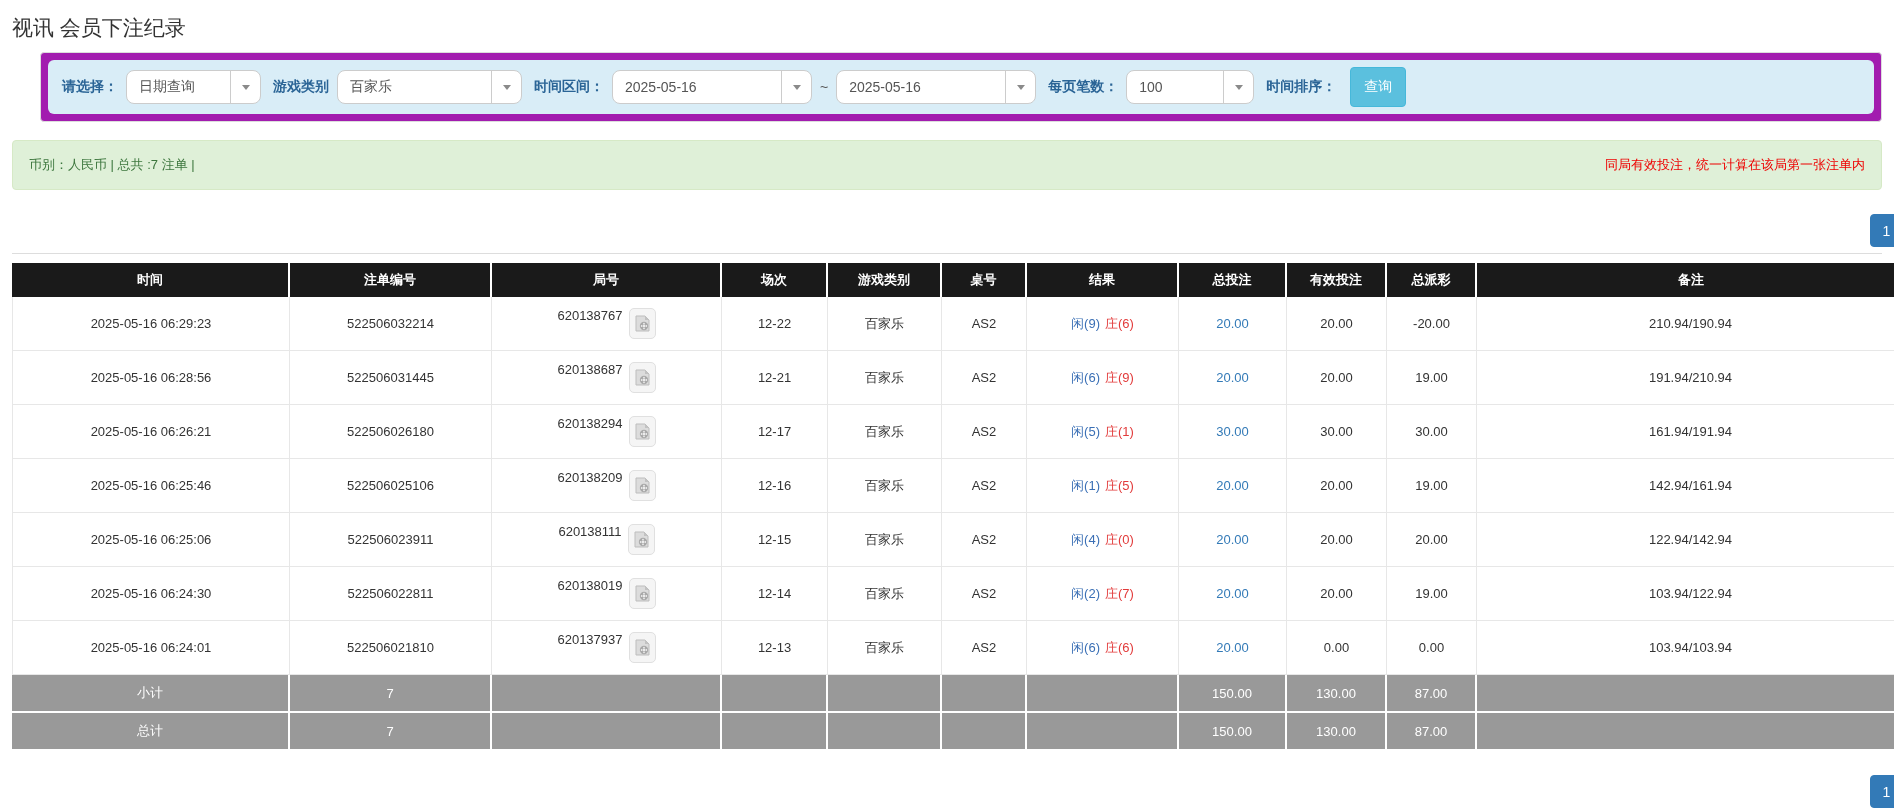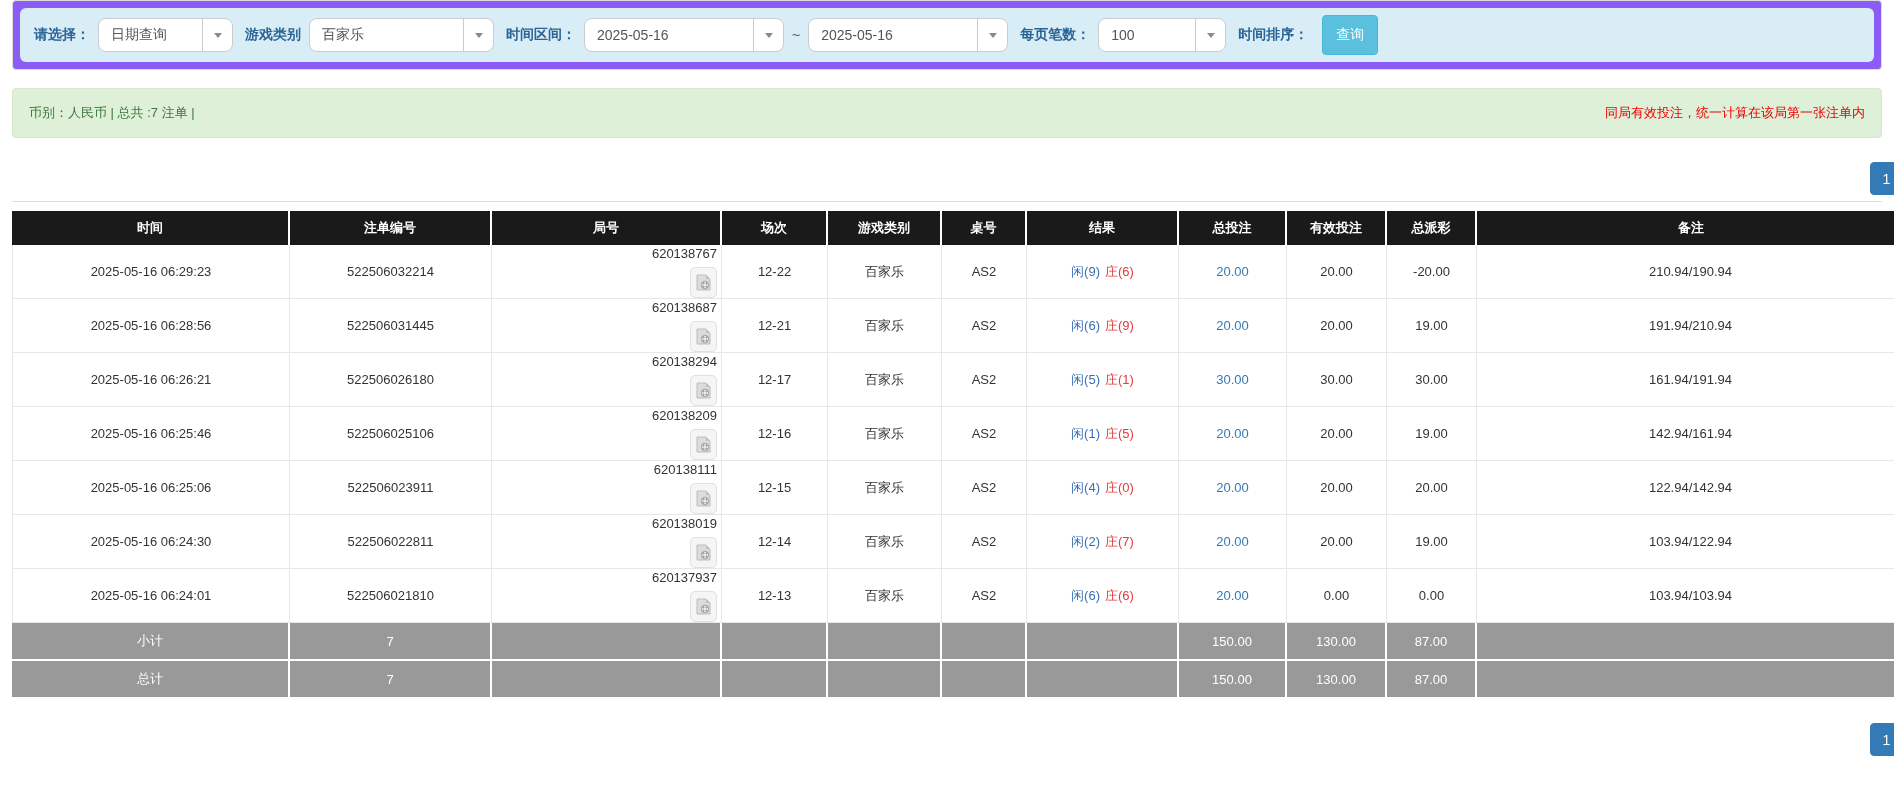--- a/index.html
+++ b/index.html
@@ -9,21 +9,21 @@
   }
   *{box-sizing:border-box;}
   html,body{margin:0;padding:0;}
   body{
     width:1894px;height:810px;overflow:hidden;background:#fff;
     font-family:"Liberation Sans","DejaVu Sans",sans-serif;color:#333;
   }
   .wrap{padding:0 12px;}
   h1.page-title{font-size:21px;font-weight:500;margin:14px 0 10px 0;color:#333;}
   
-  .panel{border:1px solid #ddd;border-radius:4px;padding:7px;margin-bottom:18px;background:#8b5cf6;}
+  .panel{border:1px solid #ddd;border-radius:4px;padding:7px;margin-bottom:18px;background:#a21caf;margin-left:28px;}
   .bluebar{background:#d9edf7;border-radius:6px;padding:7px 10px;display:flex;align-items:center;gap:8px;white-space:nowrap;}
   .flabel{font-weight:bold;color:#2a6496;font-size:14px;margin-left:4px;}
   .tilde{color:#555;font-size:14px;}
   .sel{display:flex;align-items:stretch;background:#fff;border:1px solid #ccc;border-radius:8px;height:34px;overflow:hidden;}
   .sel .val{padding:7px 12px;font-size:14px;color:#555;flex:1;display:flex;align-items:center;}
   .sel .caretbox{width:30px;border-left:1px solid #ccc;display:flex;align-items:center;justify-content:center;cursor:pointer;}
   .caret{width:0;height:0;border-left:4px solid transparent;border-right:4px solid transparent;border-top:5px solid #8a8a8a;}
   .w-select{width:135px;} .w-game{width:185px;} .w-date{width:200px;} .w-size{width:128px;} .w-sort{width:203px;}
   .btn-search{background:var(--btn_info);border:1px solid #46b8da;color:#fff;font-size:14px;border-radius:4px;height:40px;padding:0 13px;cursor:pointer;margin-left:6px;}
   
@@ -41,29 +41,30 @@
     border-right:2px solid #fff;padding:0 4px;margin-left:16px;}
   table.bets th:last-child{border-right:none;}
   table.bets td{text-align:center;height:54px;border-bottom:1px solid #e7e7e7;border-right:1px solid #e7e7e7;
     padding:0 4px;background:#fff;color:#333;overflow:hidden;}
   table.bets td:first-child{border-left:1px solid #e7e7e7;}
   table.bets tr.sumrow td{background:var(--footer_bg);color:#fff;height:38px;border-right:2px solid #fff;border-bottom:2px solid #fff;border-left:none;}
   .res-player{color:var(--player_blue);}
   .res-banker{color:var(--banker_red);margin-left:5px;}
   .money-link{color:var(--link_blue);cursor:pointer;}
   .neg{color:var(--neg_red);}
-  .roundcell{display:flex;align-items:flex-end;justify-content:center;gap:6px;flex-direction:column;}
+  .roundcell{display:flex;align-items:flex-start;justify-content:center;gap:6px;}
   .vbtn{background:#f5f5f5;border:1px solid #e0e0e0;border-radius:5px;width:27px;height:31px;display:inline-flex;
     align-items:center;justify-content:center;cursor:pointer;padding:0;}
 </style>
 </head>
 <body>
 
 <div class="wrap">
 
+  <h1 class="page-title">视讯 会员下注纪录</h1>
 
   <div class="panel">
     <div class="bluebar">
       <span class="flabel">请选择：</span>
       <div class="sel w-select">
         <span class="val">日期查询</span>
         <span class="caretbox">
             <span class="caret"></span>
           </span>
       </div>

